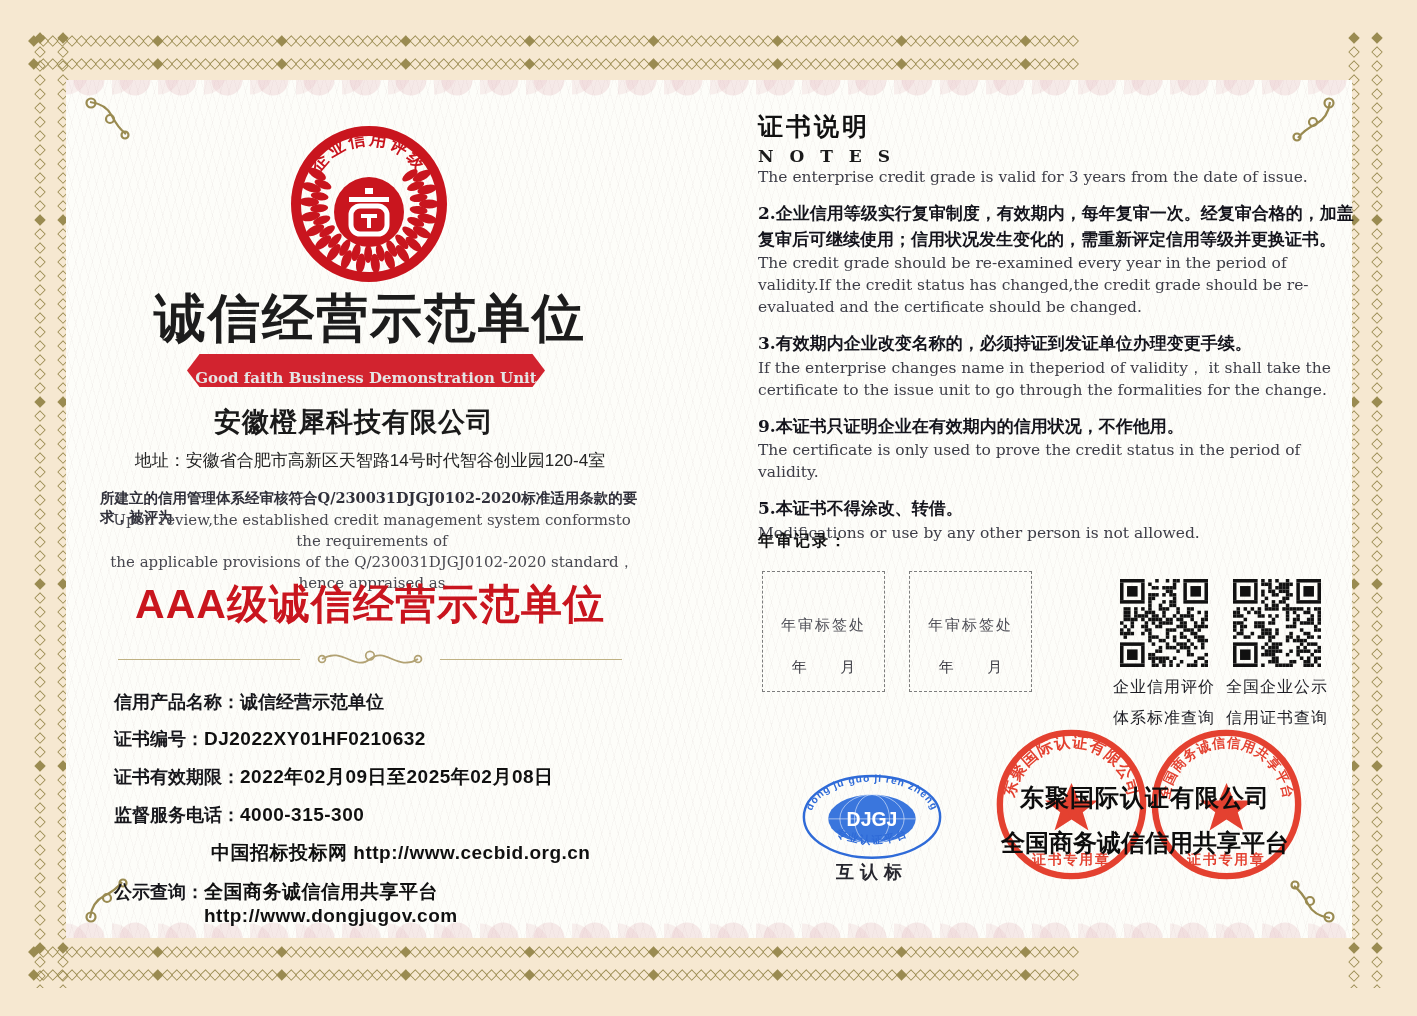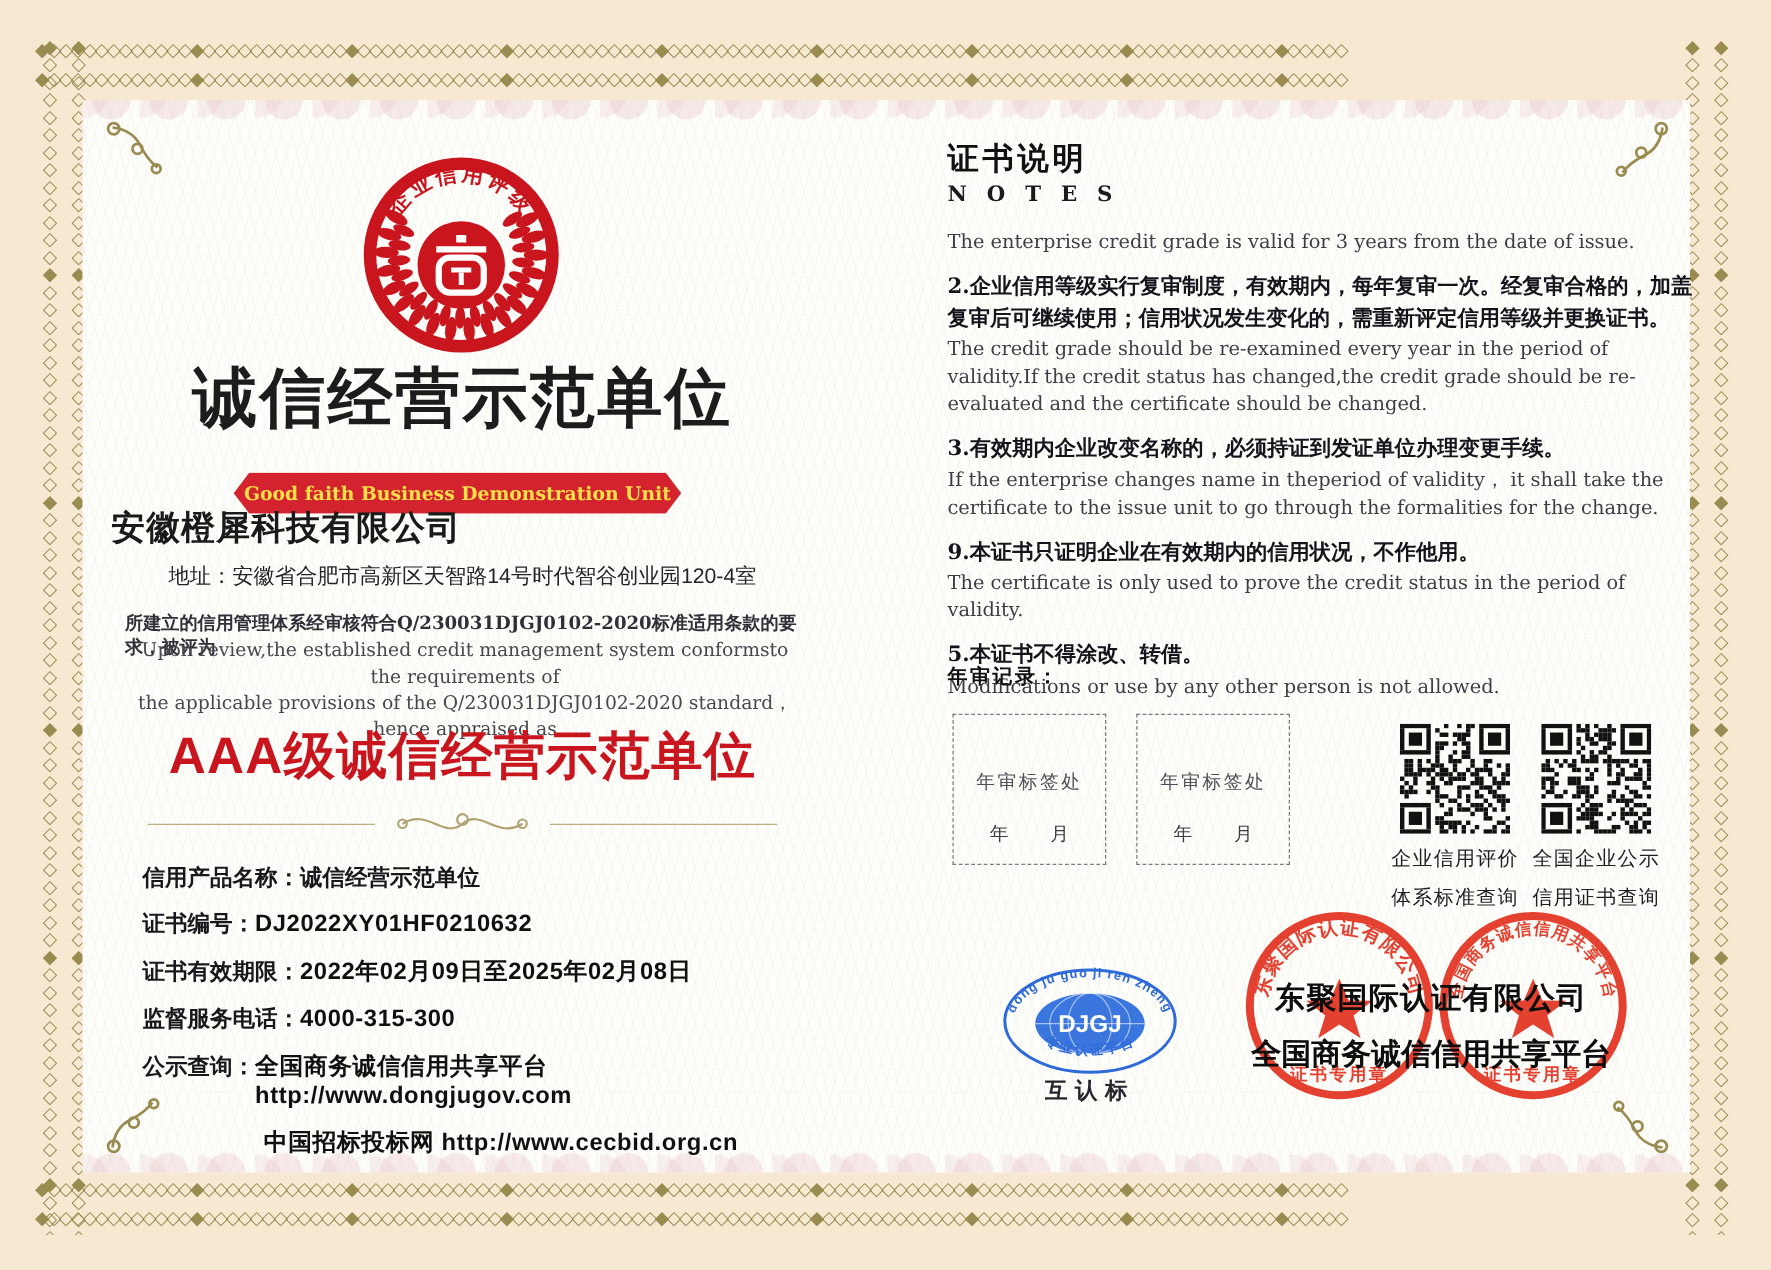--- a/index.html
+++ b/index.html
@@ -30,42 +30,42 @@
   .corner.tr{left:1288px;top:92px;transform:rotate(90deg);}
   .corner.br{left:1288px;top:876px;transform:rotate(180deg);}
   .corner.bl{left:80px;top:876px;transform:rotate(270deg);}
 
   .abs{position:absolute;}
 
   
   .main-title{left:88px;top:284px;width:564px;text-align:center;font-size:52px;font-weight:900;color:#1c1c1c;letter-spacing:2px;font-family:"Liberation Sans",sans-serif;}
   .ribbon{left:187px;top:354px;width:358px;height:33px;background:#d2232f;
     clip-path:polygon(0 50%,3.5% 0,96.5% 0,100% 50%,96.5% 100%,3.5% 100%);
-    display:flex;align-items:center;justify-content:center;color:#fde047;
-    font-family:"DejaVu Serif","Liberation Serif",serif;font-weight:bold;font-size:15px;margin-top:24px;}
-  .company{left:89px;top:404px;width:564px;text-align:left;font-size:27px;font-weight:900;color:#1a1a1a;letter-spacing:1px;}
+    display:flex;align-items:flex-end;justify-content:center;color:#e5e5e5;
+    font-family:"DejaVu Serif","Liberation Serif",serif;font-weight:bold;font-size:15px;}
+  .company{left:72px;top:404px;width:564px;text-align:center;font-size:27px;font-weight:900;color:#1a1a1a;letter-spacing:1px;}
   .address{left:88px;top:449px;width:564px;text-align:center;font-size:17px;color:#242424;}
   .stmt-zh{left:100px;top:489px;width:544px;font-size:14.5px;color:#30303a;font-family:"DejaVu Serif",serif;font-weight:600;}
   .stmt-en{left:100px;top:510px;width:544px;text-align:center;font-size:15px;line-height:21px;color:#47474f;font-family:"DejaVu Serif","Liberation Serif",serif;}
   .grade{left:88px;top:577px;width:564px;text-align:center;font-size:41px;font-weight:900;color:#c9151e;letter-spacing:1px;}
   .divider{left:118px;top:642px;width:504px;height:34px;display:flex;align-items:center;}
   .divider .line{flex:1;height:1px;background:#bfb183;}
   .divider svg{width:120px;height:30px;margin:0 10px;}
 
   .fields{left:114px;top:690px;width:550px;}
   .frow{display:flex;margin-bottom:13px;align-items:baseline;}
   .flabel{font-family:"DejaVu Serif",serif;font-weight:700;font-size:18px;color:#17171c;white-space:pre;}
   .fval-kai{font-family:"DejaVu Serif",serif;font-weight:700;font-size:18px;color:#17171c;}
   .fval-num{font-family:"Liberation Sans",sans-serif;font-weight:900;font-size:19px;color:#101010;letter-spacing:.5px;}
   .frow.indent{margin-left:97px;}
 
   
   .notes{left:758px;top:110px;width:604px;}
   .notes-zh{font-size:25px;font-weight:900;color:#111;letter-spacing:3px;}
-  .notes-en{font-family:"DejaVu Serif",serif;font-weight:700;font-size:17px;color:#1a1a1a;letter-spacing:5px;margin-top:3px;margin-bottom:16px;}
+  .notes-en{font-family:"DejaVu Serif",serif;font-weight:700;font-size:17px;color:#1a1a1a;letter-spacing:5px;margin-top:3px;margin-bottom:0;}
   .nitem{margin-bottom:13px;}
   .nzh{font-family:"DejaVu Serif",serif;font-weight:700;font-size:17px;color:#14141c;line-height:1.5;}
   .nen{font-family:"DejaVu Serif","Liberation Serif",serif;font-size:15.5px;color:#3d3d47;line-height:1.42;}
 
   .annual-heading{left:758px;top:531px;font-size:16px;font-weight:900;color:#111;letter-spacing:2px;}
   .sticker-box{border:1.5px dashed #7d7d7d;width:121px;height:119px;}
   .sticker-box .lbl{position:absolute;top:44px;width:100%;text-align:center;font-family:"DejaVu Serif",serif;font-size:15px;color:#4e4e56;letter-spacing:2px;}
   .sticker-box .ym{position:absolute;bottom:14px;left:10%;width:80%;display:flex;justify-content:space-around;font-family:"DejaVu Serif",serif;font-size:15px;color:#3c3c44;}
   .box1{left:762px;top:571px;}
   .box2{left:909px;top:571px;}
@@ -233,27 +233,27 @@
       <span class="fval-num">DJ2022XY01HF0210632</span>
     </div>
     <div class="frow">
       <span class="flabel">证书有效期限：</span>
       <span class="fval-num">2022年02月09日至2025年02月08日</span>
     </div>
     <div class="frow">
       <span class="flabel">监督服务电话：</span>
       <span class="fval-num">4000-315-300</span>
     </div>
+    <div class="frow indent">
+      <span class="flabel"></span>
+      <span class="fval-num">中国招标投标网  http://www.cecbid.org.cn</span>
+    </div>
     <div class="frow">
       <span class="flabel">公示查询：</span>
       <span class="fval-num">全国商务诚信信用共享平台  http://www.dongjugov.com</span>
-    </div>
-    <div class="frow indent">
-      <span class="flabel"></span>
-      <span class="fval-num">中国招标投标网  http://www.cecbid.org.cn</span>
     </div>
   </div>
 
   <div class="abs notes">
     <div class="notes-zh">证书说明</div>
     <div class="notes-en">N O T E S</div>
 
     <div class="nitem">
       <div class="nen">The enterprise credit grade is valid for 3 years from the date of issue.</div>
     </div>

